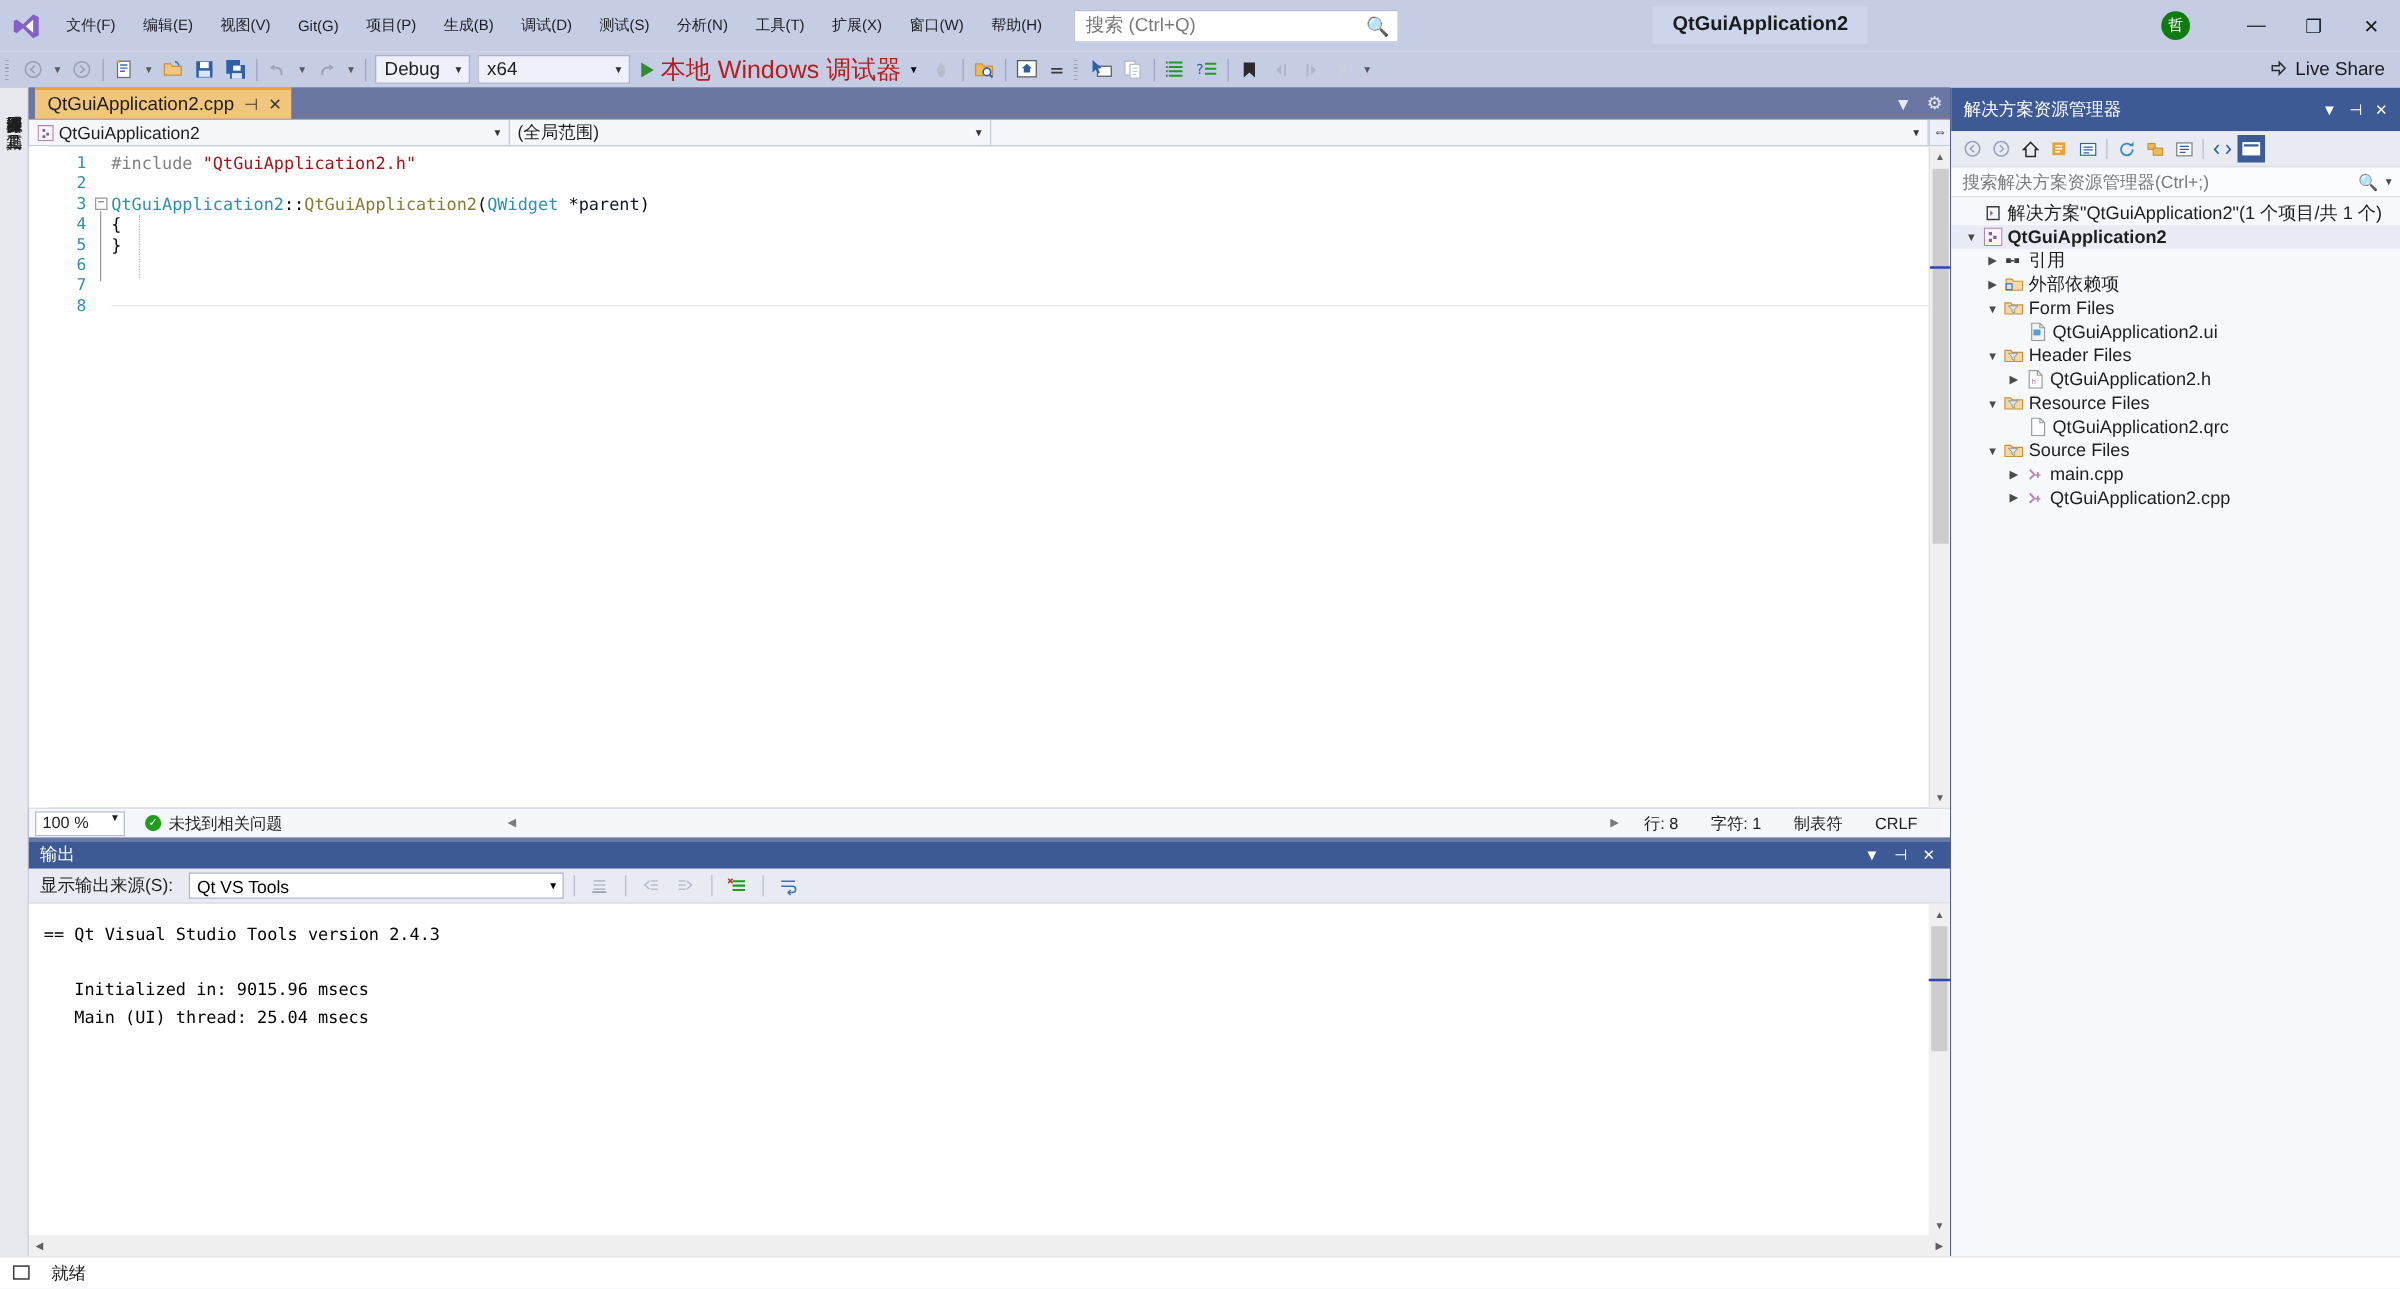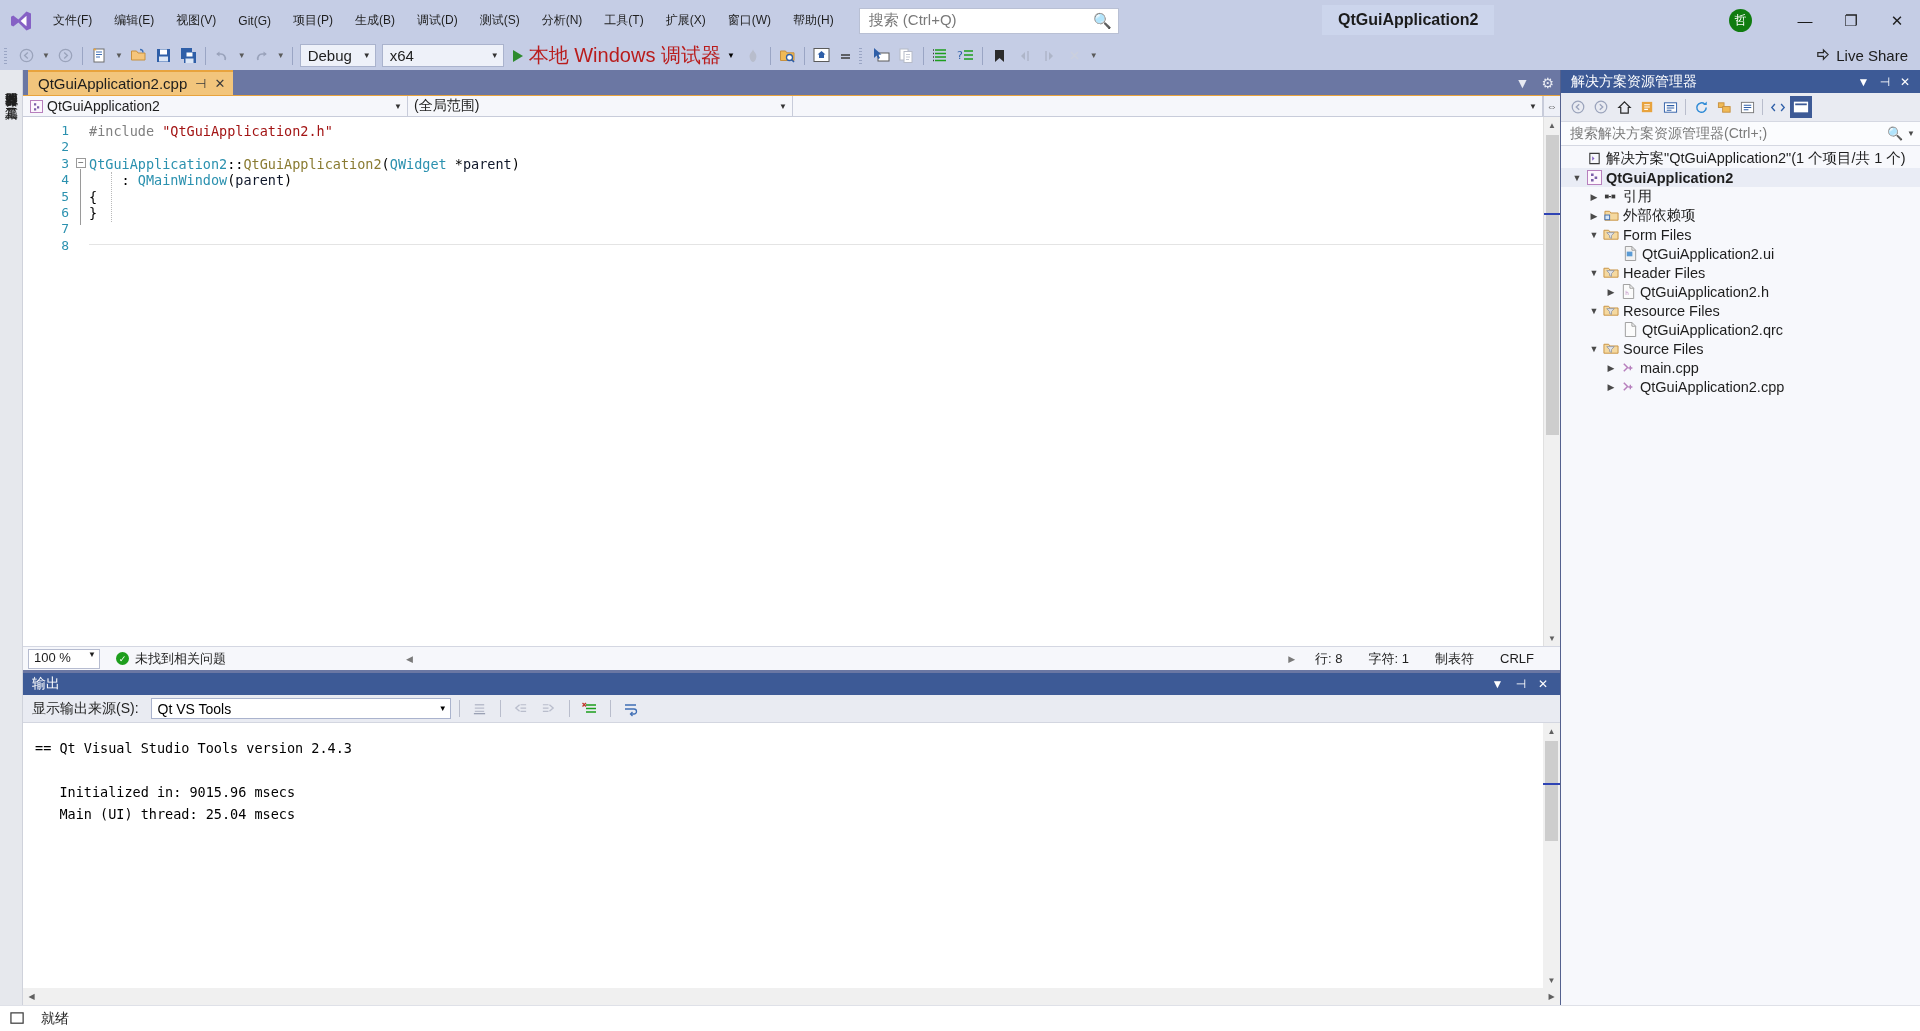--- a/index.html
+++ b/index.html
@@ -163,21 +163,21 @@
   .out-tb-btn { width: 24px; height: 22px; display: flex; align-items: center; justify-content: center; }
   .out-body { flex: 1; background: #ffffff; position: relative; display:flex; min-height:0; }
   .out-text { flex: 1; padding: 14px 0 0 12px; font-family: "DejaVu Sans Mono", monospace; font-size: 13.5px;
     line-height: 22px; color: #000; white-space: pre; }
   .out-vscroll { width: 17px; flex: 0 0 17px; background: #f0f0f0; position: relative; }
   .out-hscroll { height: 17px; flex: 0 0 17px; background: #f0f0f0; display: flex; align-items: center; }
   .hs-arrow { width: 17px; text-align: center; font-size: 8px; color: #606060; }
 
   
   .rightpanel { width: 360px; flex: 0 0 360px; background: #f5f6fa; display: flex; flex-direction: column; border-left: 1px solid #54618e; }
-  .se-head { height: 23px; background: #3d5a96; display: flex; align-items: center; padding: 0 5px 0 10px; }
+  .se-head { height: 35px; background: #3d5a96; display: flex; align-items: center; padding: 0 5px 0 10px; }
   .se-title { flex: 1; color: #fff; font-size: 14px; }
   .se-hbtn { color: #fff; font-size: 12px; padding: 0 5px; }
   .se-toolbar { height: 29px; background: #e9ebf2; display: flex; align-items: center; padding-left: 6px; gap: 1px; border-bottom: 1px solid #d5d8e2; }
   .se-tb { width: 22px; height: 22px; display: flex; align-items: center; justify-content: center; color: #4a4a4a; font-size: 13px; }
   .se-tb.active { background: #3d5a96; color: #fff; }
   .se-sep { width: 1px; height: 16px; background: #b9bdcc; margin: 0 3px; }
   .se-search { height: 24px; background: #fbfcfe; border-bottom: 1px solid #d5d8e2; display: flex; align-items: center; padding: 0 5px 0 9px; }
   .se-search .sv { flex: 1; font-size: 14px; color: #7a7a7a; }
   .se-tree { flex: 1; background: #f7f8fc; padding-top: 3px; overflow: hidden; }
   .trow { height: 19px; display: flex; align-items: center; font-size: 14.5px; color: #1e1e1e; white-space: nowrap; }
@@ -455,21 +455,20 @@
             <div>8</div>
           </div>
           <div class="foldcol">
             <div class="foldbox">−</div>
             <div style="position:absolute;left:5px;top:52px;width:1px;height:56px;background:#9a9a9a"></div>
           </div>
           <div class="codecol">
             <div class="cline"><span class="k-pp">#include </span><span class="k-str">"QtGuiApplication2.h"</span></div>
             <div class="cline">&nbsp;</div>
             <div class="cline"><span class="k-type">QtGuiApplication2</span><span class="k-plain">::</span><span class="k-func">QtGuiApplication2</span><span class="k-plain">(</span><span class="k-type">QWidget</span><span class="k-plain"> *</span><span class="k-param">parent</span><span class="k-plain">)</span></div>
-            <div class="cline"><span class="k-plain">    : </span><span class="k-type">QMainWindow</span><span class="k-plain">(</span><span class="k-param">parent</span><span class="k-plain">)</span></div>
             <div class="cline"><span class="k-plain">{</span></div>
             <div class="cline"><span class="k-plain">}</span></div>
             <div class="cline">&nbsp;</div>
             <div class="guide" style="left:22px;top:55px;height:50px"></div>
             <div class="curline-underline" style="top:127px"></div>
           </div>
           <div class="editor-vscroll">
             <div class="sc-arrow">▲</div>
             <div class="sc-thumb" style="top:18px;height:300px;"></div>
             <div class="sc-mark" style="top:96px;"></div>

